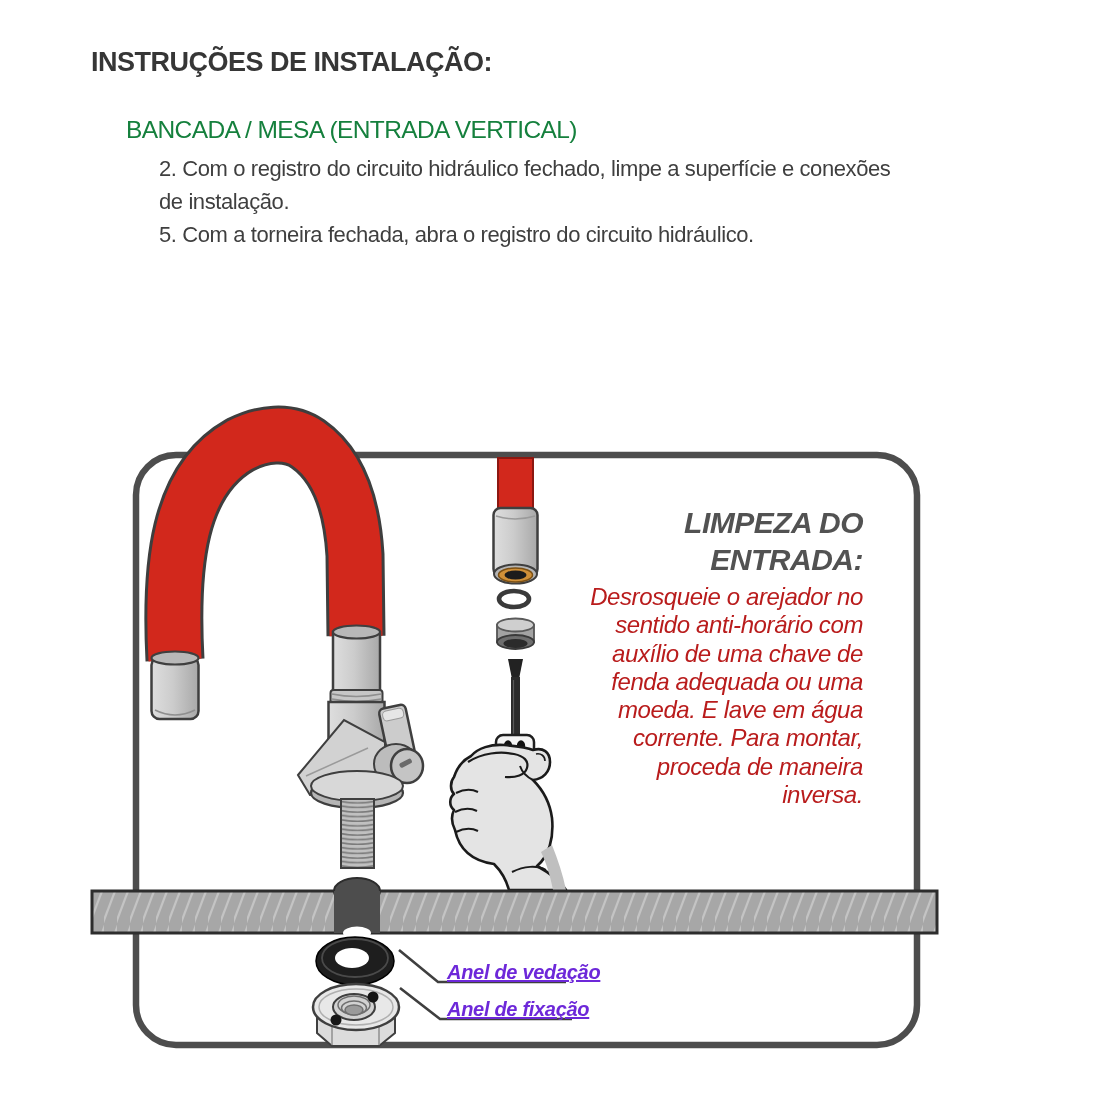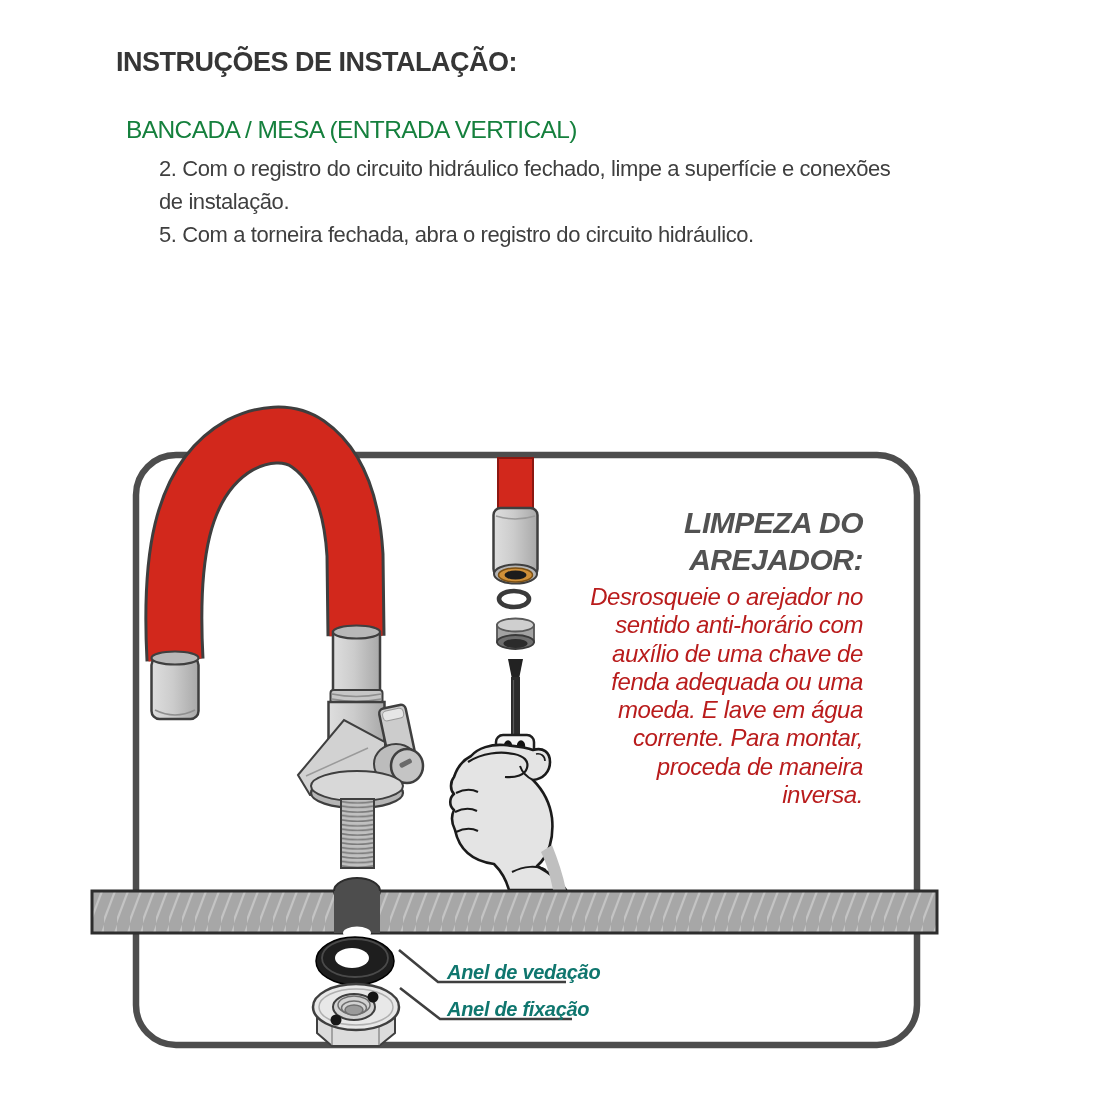--- a/index.html
+++ b/index.html
@@ -1,26 +1,26 @@
 <!DOCTYPE html>
 <html><head>
 <meta charset="utf-8">
 <style>
   html,body{margin:0;padding:0;background:#ffffff;}
   body{font-family:"Liberation Sans","DejaVu Sans",sans-serif;}
   #stage{position:relative;width:1100px;height:1100px;background:#ffffff;overflow:hidden;}
   #stage svg{position:absolute;left:0;top:0;}
   .abs{position:absolute;}
-  .doc-title{left:91px;top:47px;font-size:27px;font-weight:700;color:#363636;letter-spacing:-0.5px;white-space:nowrap;margin-left:25px;}
+  .doc-title{left:91px;top:47px;font-size:27px;font-weight:700;color:#363636;letter-spacing:-0.5px;white-space:nowrap;}
   .doc-subtitle{left:126px;top:116px;font-size:24.5px;font-weight:400;color:#15803d;letter-spacing:-0.6px;white-space:nowrap;}
   .instructions{left:159px;top:152px;width:870px;font-size:22px;line-height:33px;color:#3f3f3f;letter-spacing:-0.4px;}
   .instructions .item{white-space:pre-line;}
   .note-title{right:237px;top:504px;font-size:30px;line-height:37px;font-weight:700;font-style:italic;color:#525252;text-align:right;white-space:pre-line;letter-spacing:-0.5px;}
   .note-body{right:237px;top:583px;font-size:24px;line-height:28.3px;font-style:italic;color:#b91c1c;text-align:right;white-space:pre-line;letter-spacing:-0.4px;}
-  .part-label{font-size:20px;font-weight:700;font-style:italic;color:#0f766e;white-space:nowrap;letter-spacing:-0.3px;}
+  .part-label{font-size:20px;font-weight:700;font-style:italic;color:#6d28d9;white-space:nowrap;letter-spacing:-0.3px;text-decoration:underline;}
   .label-anel{left:447px;top:961px;}
   .label-porca{left:447px;top:998px;}
 </style>
 </head>
 <body>
 
 <div id="stage">
 
   <svg width="1100" height="1100" viewBox="0 0 1100 1100">
     <defs>
@@ -171,21 +171,21 @@
   <div class="abs doc-title">INSTRUÇÕES DE INSTALAÇÃO:</div>
   <div class="abs doc-subtitle">BANCADA / MESA (ENTRADA VERTICAL)</div>
 
   <div class="abs instructions">
     <div class="item">2. Com o registro do circuito hidráulico fechado, limpe a superfície e conexões
 de instalação.</div>
     <div class="item">5. Com a torneira fechada, abra o registro do circuito hidráulico.</div>
   </div>
 
   <div class="abs note-title">LIMPEZA DO
-AREJADOR:</div>
+ENTRADA:</div>
   <div class="abs note-body">Desrosqueie o arejador no
 sentido anti-horário com
 auxílio de uma chave de
 fenda adequada ou uma
 moeda. E lave em água
 corrente. Para montar,
 proceda de maneira
 inversa.</div>
 
   <div class="abs part-label label-anel">Anel de vedação</div>

